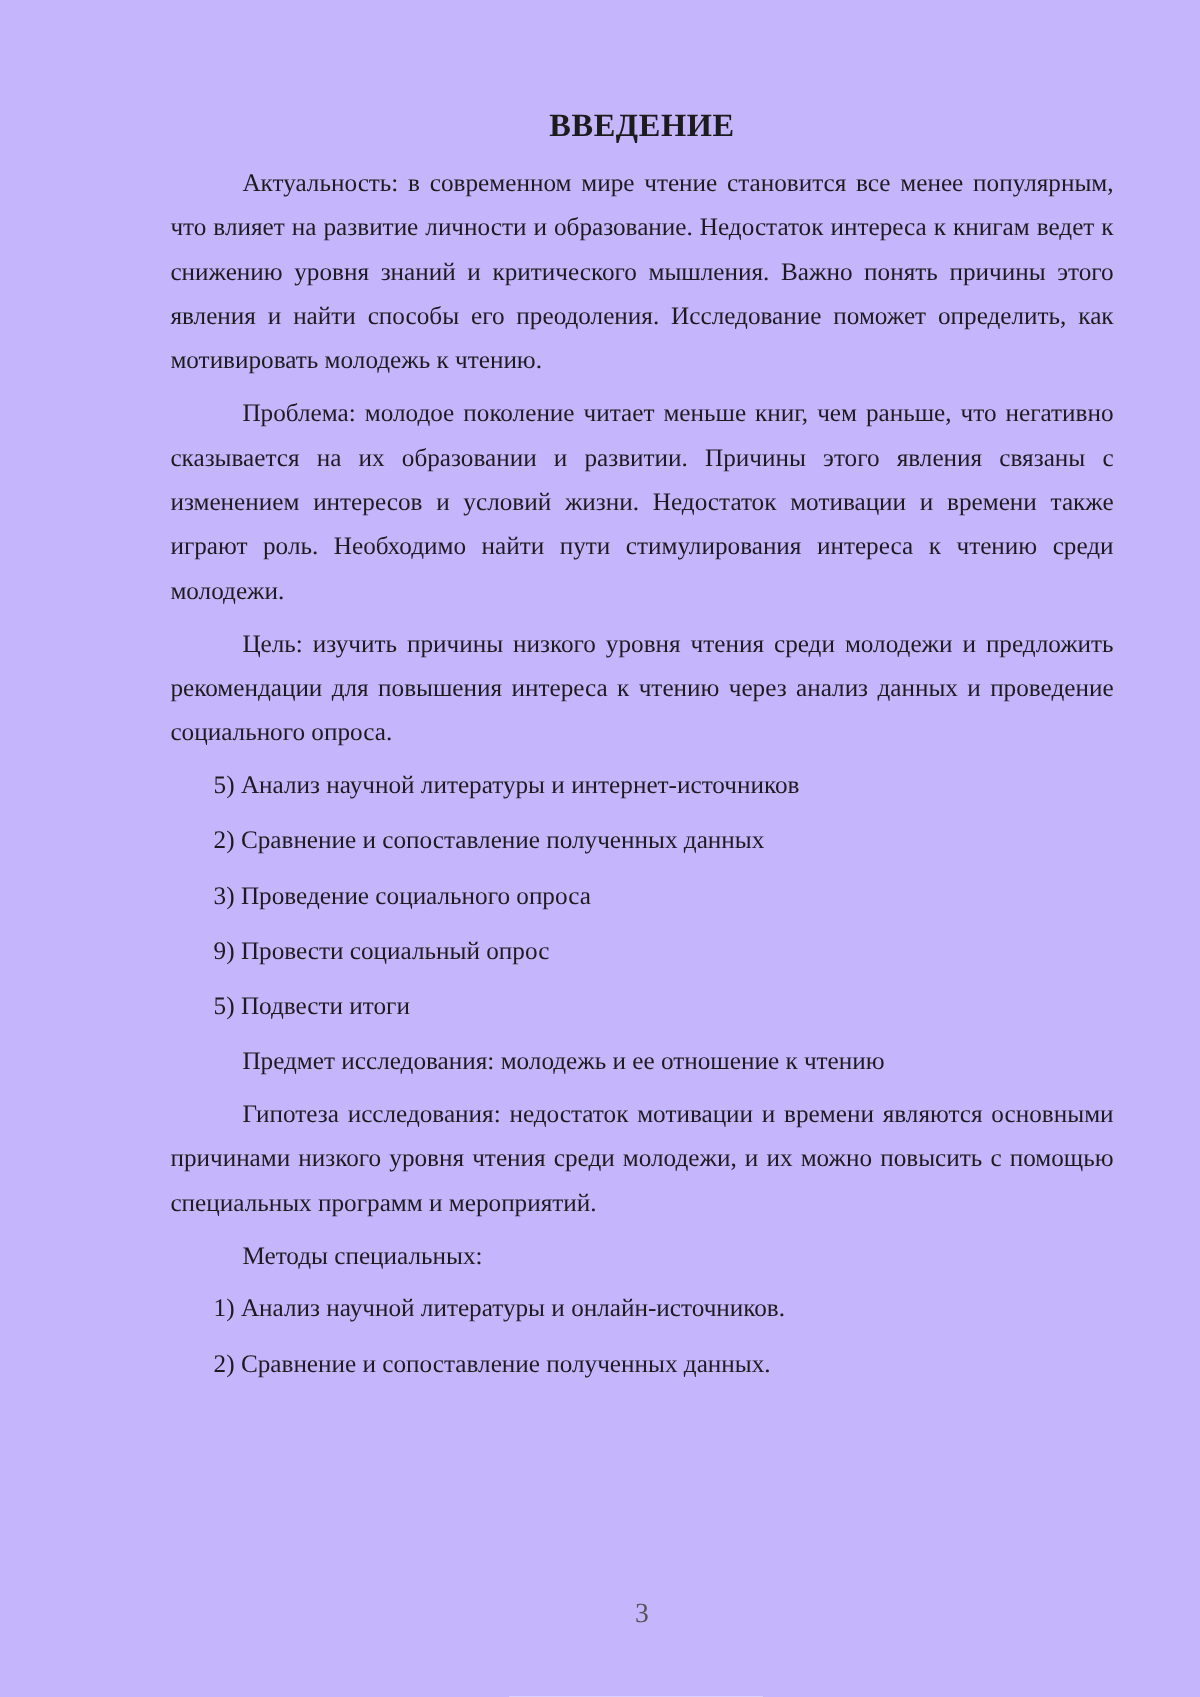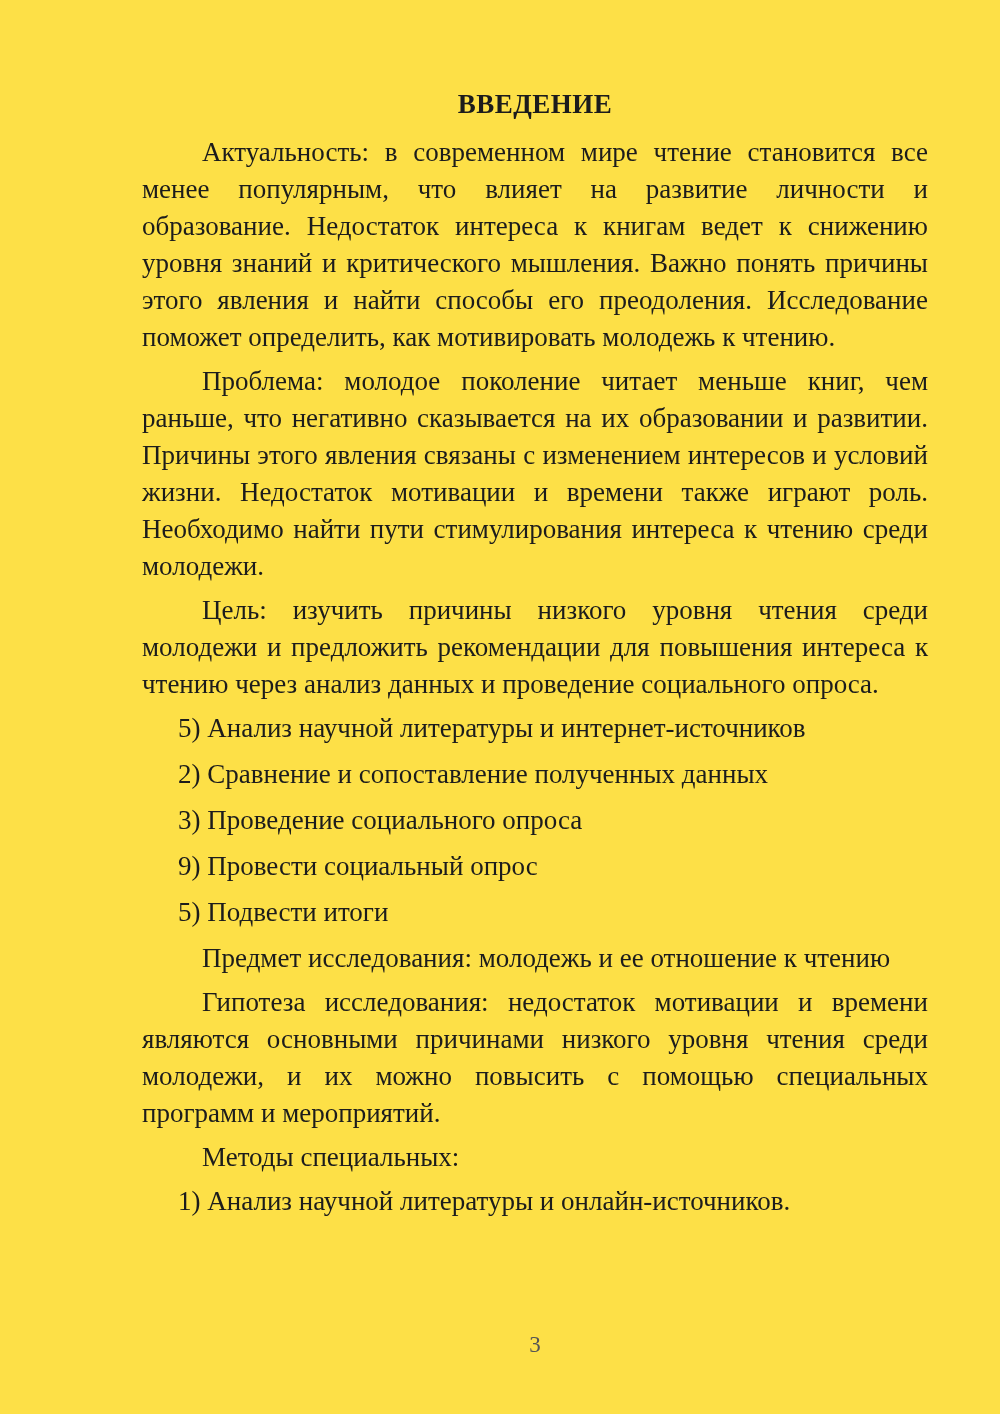--- a/index.html
+++ b/index.html
@@ -4,39 +4,39 @@
 <style>
   html, body {
     margin: 0;
     padding: 0;
     background: #ffffff;
   }
   .page {
     position: relative;
     width: 1000px;
     height: 1414px;
-    background: #fde047;
+    background: #c4b5fd;
     color: #1c1c1c;
     font-family: "Liberation Serif", "DejaVu Serif", serif;
     overflow: hidden;
     box-sizing: border-box;
   }
   .content {
     padding: 86px 72px 0 142px; 
   }
   .doc-title {
     font-size: 27px;
     font-weight: bold;
     line-height: 36px;
     text-align: center;
     margin: 0 0 12px 0;
     letter-spacing: 0.5px;
   }
   .para, .list-item, .heading-line {
-    font-size: 27px;
+    font-size: 21px;
     line-height: 37px;
     margin: 0 0 7px 0;
   }
   .para {
     text-align: justify;
     text-indent: 60px;
   }
   .heading-line {
     text-align: left;
     text-indent: 60px;
@@ -80,17 +80,18 @@
     <p class="list-item">5) Подвести итоги</p>
 
 
     <p class="para">Предмет исследования: молодежь и ее отношение к чтению</p>
 
     <p class="para">Гипотеза исследования: недостаток мотивации и времени являются основными причинами низкого уровня чтения среди молодежи, и их можно повысить с помощью специальных программ и мероприятий.</p>
 
     <p class="heading-line">Методы специальных:</p>
 
     <p class="list-item">1) Анализ научной литературы и онлайн-источников.</p>
+    <p class="list-item">2) Сравнение и сопоставление полученных данных.</p>
 
   </div>
 
   <div class="page-number">3</div>
 </div>
 
 </body></html>

